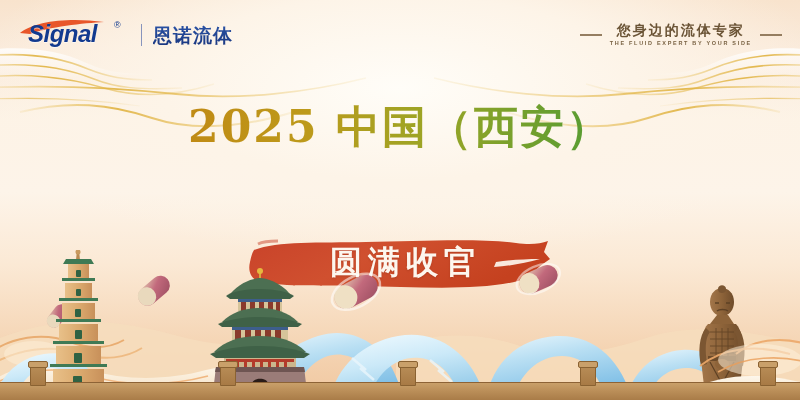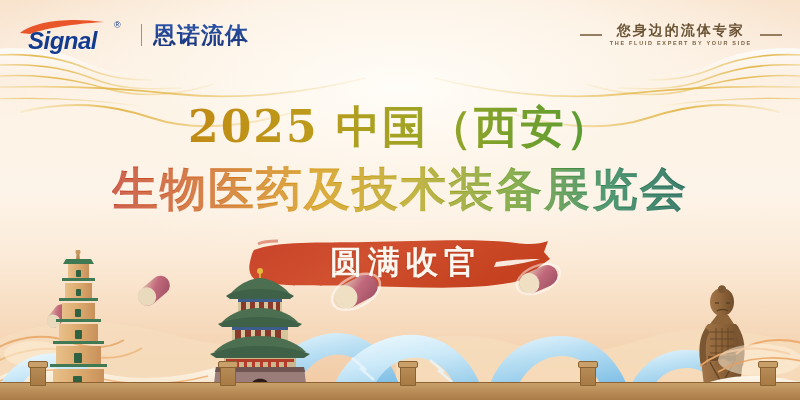--- a/index.html
+++ b/index.html
@@ -12,30 +12,30 @@
   }
 
   
   .clouds{position:absolute;left:0;top:0;width:800px;height:400px;pointer-events:none;}
 
   
   .logo{position:absolute;left:22px;top:20px;display:flex;align-items:center;gap:9px;}
   .logo-mark{position:relative;width:108px;height:30px;}
   .logo-swoosh{position:absolute;left:-4px;top:-2px;}
   .logo-word{
-    position:absolute;left:6px;top:9px;
+    position:absolute;left:6px;top:2px;
     font-family:"Liberation Sans",sans-serif;font-weight:bold;font-style:italic;
     font-size:24px;letter-spacing:-0.5px;color:#123a8f;line-height:24px;
     text-shadow:0 1px 0 rgba(255,255,255,.55);
   }
   .logo-reg{position:absolute;left:92px;top:0px;font-size:9px;color:#123a8f;}
   .logo-div{width:1px;height:22px;background:#4a63a8;opacity:.65;margin:0 2px;}
   .logo-cn{
     font-family:"DejaVu Sans","Liberation Sans",sans-serif;font-weight:bold;
-    font-size:23px;color:#1d3f91;letter-spacing:1px;line-height:22px;
+    font-size:19px;color:#1d3f91;letter-spacing:1px;line-height:22px;
     background:linear-gradient(180deg,#2a53a6 0%, #1a3780 100%);
     -webkit-background-clip:text;background-clip:text;color:transparent;
   }
   .slogan{position:absolute;right:18px;top:22px;display:flex;align-items:center;gap:8px;justify-content:flex-end;}
   .slogan .dash{width:22px;height:2px;background:#8a7152;opacity:.9;}
   .slogan-txt{text-align:center;}
   .slogan-cn{
     font-family:"DejaVu Sans","Liberation Sans",sans-serif;font-weight:bold;
     font-size:14px;color:#6b5436;letter-spacing:2px;line-height:17px;
   }
@@ -145,23 +145,20 @@
     <span class="slogan-txt">
       <span class="slogan-cn" style="display:block">您身边的流体专家</span>
       <span class="slogan-en" style="display:block">THE FLUID EXPERT BY YOUR SIDE</span>
     </span>
     <span class="dash"></span>
   </div>
 
   <div class="title-wrap">
     <div>
       <span class="title1">2025 中国（西安）</span>
-    </div>
-    <div>
-      <span class="title2">生物医药及技术装备展览会</span>
     </div>
   </div>
 
   <div class="ribbon">
     <svg width="310" height="62" viewBox="0 0 310 62" xmlns="http://www.w3.org/2000/svg">
       <defs>
         <linearGradient id="rg" x1="0" y1="0" x2="1" y2="0.3">
           <stop offset="0" stop-color="#c9432a"></stop>
           <stop offset="0.45" stop-color="#d0502f"></stop>
           <stop offset="1" stop-color="#c5411f"></stop>

